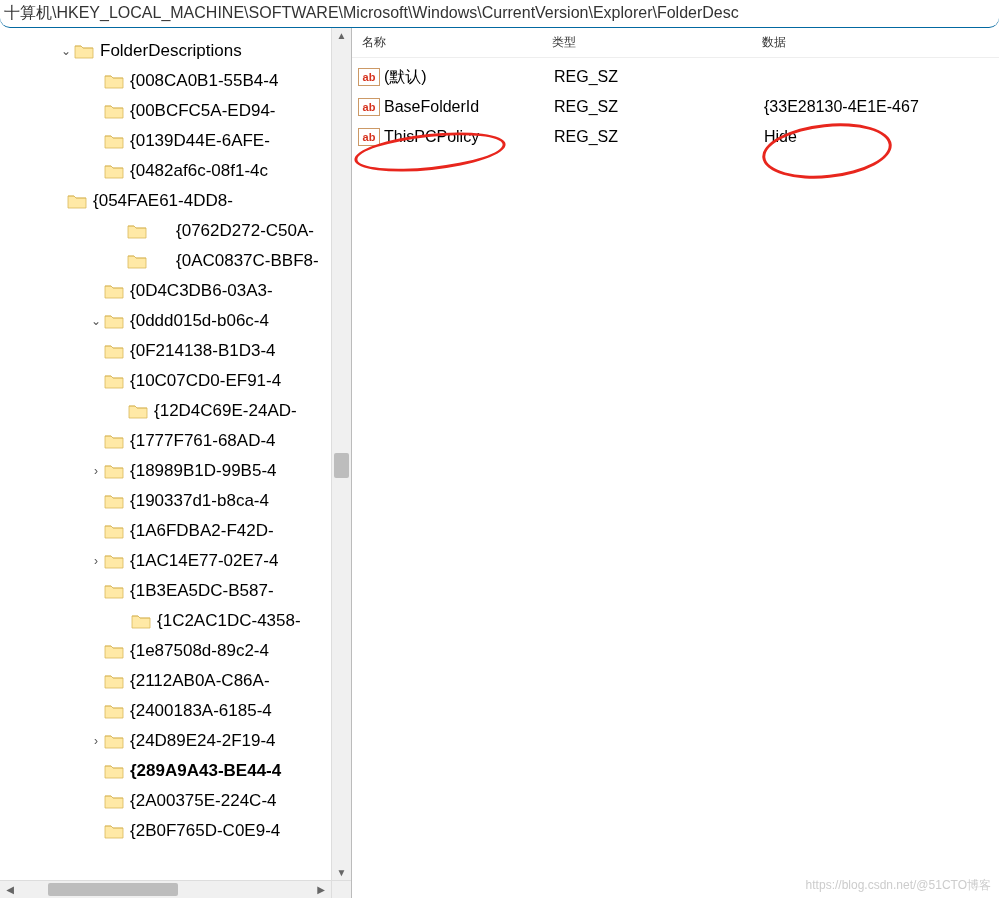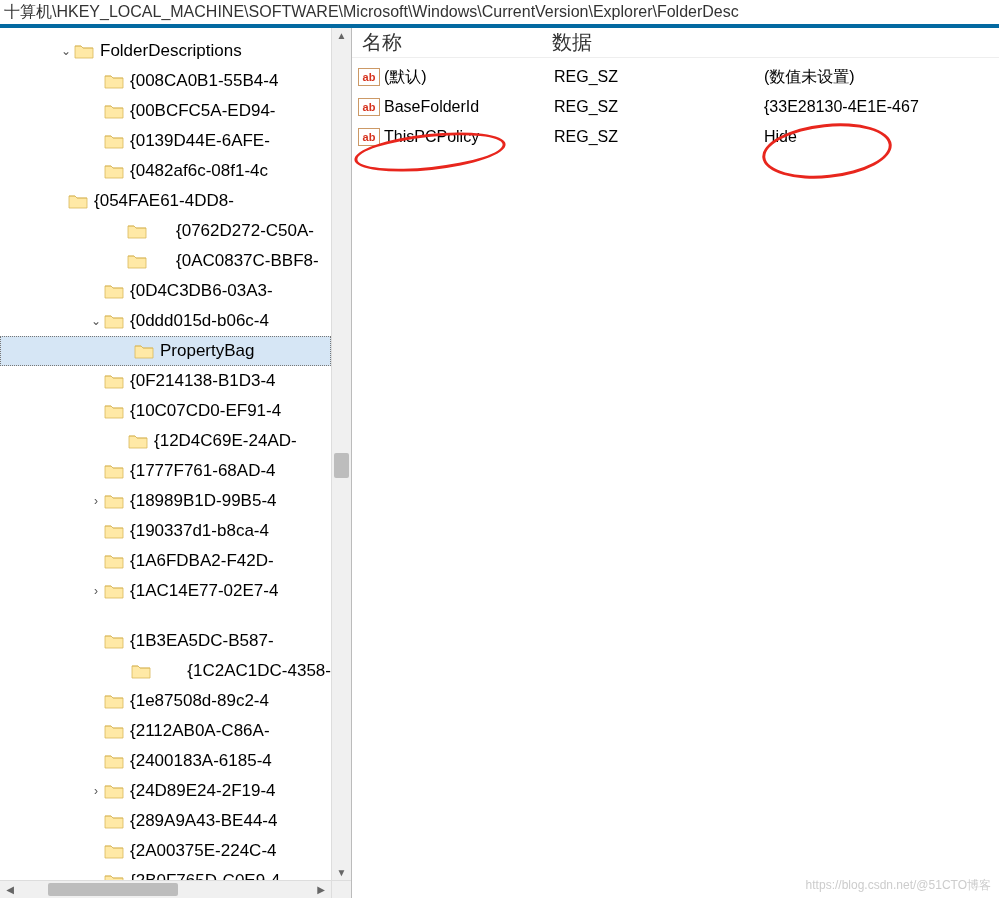--- a/index.html
+++ b/index.html
@@ -7,28 +7,29 @@
     font-family: "Microsoft YaHei", "Segoe UI", Tahoma, sans-serif;
     font-size: 14px;
     background: #fff;
     width: 999px;
     height: 898px;
     overflow: hidden;
     position: relative;
   }
   .address-bar {
     height: 28px;
-    border-bottom: 4px solid #0369a1;
+    border-bottom: 1px solid #0369a1;
     padding: 2px 4px;
     font-size: 16px;
     white-space: nowrap;
     overflow: hidden;
     display: flex;
     align-items: center;
     color: #333;
+    border-radius: 10px;
   }
   .main {
     display: flex;
     height: calc(100% - 28px);
   }
   
   .tree-panel {
     width: 352px;
     border-right: 1px solid #bbb;
     position: relative;
@@ -129,21 +130,21 @@
   
   .list-panel {
     flex:1;
     position: relative;
     overflow:hidden;
   }
   .list-header {
     height:30px;
     display:flex;
     align-items:center;
-    font-size:20px;
+    font-size:12px;
     color:#333;
     border-bottom:1px solid #eee;
     font-family:Liberation Serif, serif;
   }
   .col-name { width:200px; padding-left:10px; }
   .col-type { width:210px; }
   .col-data { flex:1; }
   .list-body {
     padding-top:4px;
     font-size:16px;
@@ -236,21 +237,21 @@
           <div class="tree-row" style="padding-left: 88px;">
             <span class="exp blank">·</span>
             <span class="folder-icon">
               <svg viewBox="0 0 20 16">
                 <path d="M1 3 h6 l2 2 h10 v10 h-18 z" fill="#ffe9a6" stroke="#d9b85a" stroke-width="0.8"></path>
                 <path d="M1 3 h6 l2 2 h10" fill="none" stroke="#d9b85a" stroke-width="0.8"></path>
               </svg>
             </span>
             <span>{0482af6c-08f1-4c</span>
           </div>
-          <div class="tree-row" style="padding-left: 52px;">
+          <div class="tree-row" style="padding-left: 40px; margin-left: 11px;">
             <span class="exp blank">·</span>
             <span class="folder-icon">
               <svg viewBox="0 0 20 16">
                 <path d="M1 3 h6 l2 2 h10 v10 h-18 z" fill="#ffe9a6" stroke="#d9b85a" stroke-width="0.8"></path>
                 <path d="M1 3 h6 l2 2 h10" fill="none" stroke="#d9b85a" stroke-width="0.8"></path>
               </svg>
             </span>
             <span>{054FAE61-4DD8-</span>
           </div>
           <div class="tree-row" style="padding-left: 88px; gap: 23px;">
@@ -286,30 +287,20 @@
           <div class="tree-row" style="padding-left: 88px;">
             <span class="exp">⌄</span>
             <span class="folder-icon">
               <svg viewBox="0 0 20 16">
                 <path d="M1 3 h6 l2 2 h10 v10 h-18 z" fill="#ffe9a6" stroke="#d9b85a" stroke-width="0.8"></path>
                 <path d="M1 3 h6 l2 2 h10" fill="none" stroke="#d9b85a" stroke-width="0.8"></path>
               </svg>
             </span>
             <span>{0ddd015d-b06c-4</span>
           </div>
-          <div class="tree-row selected" style="padding-left: 118px;">
-            <span class="exp blank">·</span>
-            <span class="folder-icon">
-              <svg viewBox="0 0 20 16">
-                <path d="M1 3 h6 l2 2 h10 v10 h-18 z" fill="#ffe9a6" stroke="#d9b85a" stroke-width="0.8"></path>
-                <path d="M1 3 h6 l2 2 h10" fill="none" stroke="#d9b85a" stroke-width="0.8"></path>
-              </svg>
-            </span>
-            <span>PropertyBag</span>
-          </div>
           <div class="tree-row" style="padding-left: 88px;">
             <span class="exp blank">·</span>
             <span class="folder-icon">
               <svg viewBox="0 0 20 16">
                 <path d="M1 3 h6 l2 2 h10 v10 h-18 z" fill="#ffe9a6" stroke="#d9b85a" stroke-width="0.8"></path>
                 <path d="M1 3 h6 l2 2 h10" fill="none" stroke="#d9b85a" stroke-width="0.8"></path>
               </svg>
             </span>
             <span>{0F214138-B1D3-4</span>
           </div>
@@ -376,31 +367,31 @@
           <div class="tree-row" style="padding-left: 88px;">
             <span class="exp">›</span>
             <span class="folder-icon">
               <svg viewBox="0 0 20 16">
                 <path d="M1 3 h6 l2 2 h10 v10 h-18 z" fill="#ffe9a6" stroke="#d9b85a" stroke-width="0.8"></path>
                 <path d="M1 3 h6 l2 2 h10" fill="none" stroke="#d9b85a" stroke-width="0.8"></path>
               </svg>
             </span>
             <span>{1AC14E77-02E7-4</span>
           </div>
-          <div class="tree-row" style="padding-left: 88px; margin-top: 20px;">
+          <div class="tree-row" style="padding-left: 88px;">
             <span class="exp blank">·</span>
             <span class="folder-icon">
               <svg viewBox="0 0 20 16">
                 <path d="M1 3 h6 l2 2 h10 v10 h-18 z" fill="#ffe9a6" stroke="#d9b85a" stroke-width="0.8"></path>
                 <path d="M1 3 h6 l2 2 h10" fill="none" stroke="#d9b85a" stroke-width="0.8"></path>
               </svg>
             </span>
             <span>{1B3EA5DC-B587-</span>
           </div>
-          <div class="tree-row" style="padding-left: 84px; justify-content: space-between;">
+          <div class="tree-row" style="padding-left: 115px;">
             <span class="exp blank">·</span>
             <span class="folder-icon">
               <svg viewBox="0 0 20 16">
                 <path d="M1 3 h6 l2 2 h10 v10 h-18 z" fill="#ffe9a6" stroke="#d9b85a" stroke-width="0.8"></path>
                 <path d="M1 3 h6 l2 2 h10" fill="none" stroke="#d9b85a" stroke-width="0.8"></path>
               </svg>
             </span>
             <span>{1C2AC1DC-4358-</span>
           </div>
           <div class="tree-row" style="padding-left: 88px;">
@@ -436,21 +427,21 @@
           <div class="tree-row" style="padding-left: 88px;">
             <span class="exp">›</span>
             <span class="folder-icon">
               <svg viewBox="0 0 20 16">
                 <path d="M1 3 h6 l2 2 h10 v10 h-18 z" fill="#ffe9a6" stroke="#d9b85a" stroke-width="0.8"></path>
                 <path d="M1 3 h6 l2 2 h10" fill="none" stroke="#d9b85a" stroke-width="0.8"></path>
               </svg>
             </span>
             <span>{24D89E24-2F19-4</span>
           </div>
-          <div class="tree-row" style="padding-left: 88px;">
+          <div class="tree-row" style="padding-left: 88px; font-weight: bold;">
             <span class="exp blank">·</span>
             <span class="folder-icon">
               <svg viewBox="0 0 20 16">
                 <path d="M1 3 h6 l2 2 h10 v10 h-18 z" fill="#ffe9a6" stroke="#d9b85a" stroke-width="0.8"></path>
                 <path d="M1 3 h6 l2 2 h10" fill="none" stroke="#d9b85a" stroke-width="0.8"></path>
               </svg>
             </span>
             <span>{289A9A43-BE44-4</span>
           </div>
           <div class="tree-row" style="padding-left: 88px;">
@@ -484,33 +475,33 @@
       <div class="arrow left">◀</div>
       <div class="hthumb"></div>
       <div class="arrow right">▶</div>
     </div>
     <div class="corner"></div>
   </div>
 
   <div class="list-panel">
     <div class="list-header">
       <div class="col-name">名称</div>
+      <div class="col-type">类型</div>
       <div class="col-data">数据</div>
     </div>
     <div class="list-body" id="list-body">
         <div class="list-row">
           <span class="val-icon">
             <svg viewBox="0 0 22 18">
               <rect x="0.5" y="0.5" width="21" height="17" fill="#fff" stroke="#c96" stroke-width="1"></rect>
               <text x="11" y="13" text-anchor="middle" font-size="11" font-weight="bold" fill="#d6321e" font-family="Arial">ab</text>
             </svg>
           </span>
           <span class="cell-name">(默认)</span>
           <span class="cell-type">REG_SZ</span>
-          <span class="cell-data">(数值未设置)</span>
         </div>
         <div class="list-row">
           <span class="val-icon">
             <svg viewBox="0 0 22 18">
               <rect x="0.5" y="0.5" width="21" height="17" fill="#fff" stroke="#c96" stroke-width="1"></rect>
               <text x="11" y="13" text-anchor="middle" font-size="11" font-weight="bold" fill="#d6321e" font-family="Arial">ab</text>
             </svg>
           </span>
           <span class="cell-name">BaseFolderId</span>
           <span class="cell-type">REG_SZ</span>

